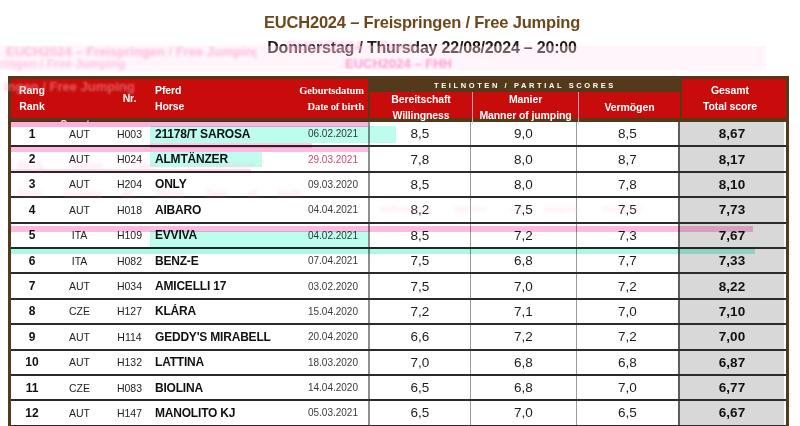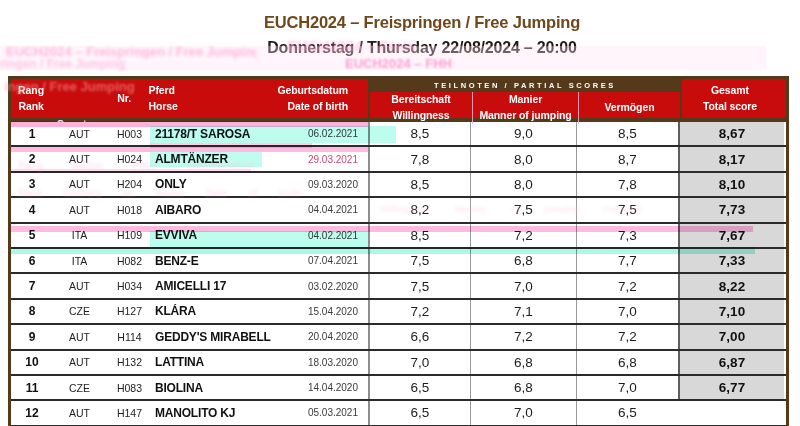--- a/index.html
+++ b/index.html
@@ -14,21 +14,21 @@
   .board{position:absolute;left:8px;top:76px;width:775px;background:#fff;
          border-left:3px solid #54391B;border-right:3px solid #54391B;border-top:3px solid #54391B;}
   .thead{display:flex;height:39px;background:#C80C0C;color:#fff;}
   .hc{display:flex;flex-direction:column;justify-content:center;font-size:10.5px;font-weight:bold;
       line-height:1.5;letter-spacing:-0.1px;}
   .id-head{width:357px;display:flex;}
   .hc-rank{width:42px;text-align:center;}
   .hc-nation{width:53px;text-align:center;gap:36px;}
   .hc-nr{width:47px;text-align:center;}
   .hc-horse{width:137px;text-align:left;padding-left:2px;box-sizing:border-box;}
-  .hc-dob{flex:1;text-align:right;padding-right:20px;box-sizing:border-box;}
+  .hc-dob{flex:1;text-align:right;padding-right:4px;box-sizing:border-box;font-family:Liberation Serif, serif;}
   .scores-head{width:312px;display:flex;flex-direction:column;border-left:2px solid #54391B;box-sizing:border-box;}
   .teilnoten{height:13px;line-height:13px;background:#54391B;color:#fff;text-align:center;
              font-size:7.5px;font-weight:bold;letter-spacing:2.6px;white-space:nowrap;}
   .score-cells{flex:1;display:flex;}
   .sc{text-align:center;}
   .sc-w{width:102px;}
   .sc-m{width:106px;border-left:1px solid rgba(255,180,205,0.85);box-sizing:border-box;}
   .sc-p{width:102px;border-left:1px solid rgba(255,180,205,0.85);box-sizing:border-box;}
   .total-head{width:98px;background:#C80C0C;text-align:center;border-left:2px solid #54391B;box-sizing:border-box;}
   .brown-strip{height:4px;background:#54391B;}
@@ -231,20 +231,21 @@
         </div>
         <div class="row">
           <div class="cell c-rank">12</div>
           <div class="cell c-nation">AUT</div>
           <div class="cell c-nr">H147</div>
           <div class="cell c-horse">MANOLITO KJ</div>
           <div class="cell c-dob">05.03.2021</div>
           <div class="cell c-score c-w">6,5</div>
           <div class="cell c-score c-m">7,0</div>
           <div class="cell c-score c-p">6,5</div>
+          <div class="cell c-total">6,67</div>
         </div>
       </div>
   </div>
 
   <div id="artifact-layer">
       <div class="artifact" style="left: 0px; top: 46px; width: 766px; height: 24px; opacity: 0.35; background: rgb(255, 227, 242);"></div>
       <div class="artifact" style="left: 6px; top: 44px; width: 250px; opacity: 0.7; filter: blur(1.5px); color: rgb(255, 158, 210); font-size: 13px; font-weight: bold;">EUCH2024 – Freispringen / Free Jumping</div>
       <div class="artifact" style="left: 0px; top: 57px; width: 185px; opacity: 0.8; filter: blur(1.5px); color: rgb(255, 185, 222); font-size: 12px; font-weight: bold;">ringen / Free Jumping</div>
       <div class="artifact" style="left: 287px; top: 37px; width: 240px; opacity: 0.55; filter: blur(1.2px); color: rgb(255, 169, 216); font-size: 15px; font-weight: bold;">EUCH2024 – Freis</div>
       <div class="artifact" style="left: 345px; top: 56px; width: 180px; opacity: 0.85; filter: blur(1px); color: rgb(255, 143, 200); font-size: 13px; font-weight: bold;">EUCH2024 – FHH</div>

